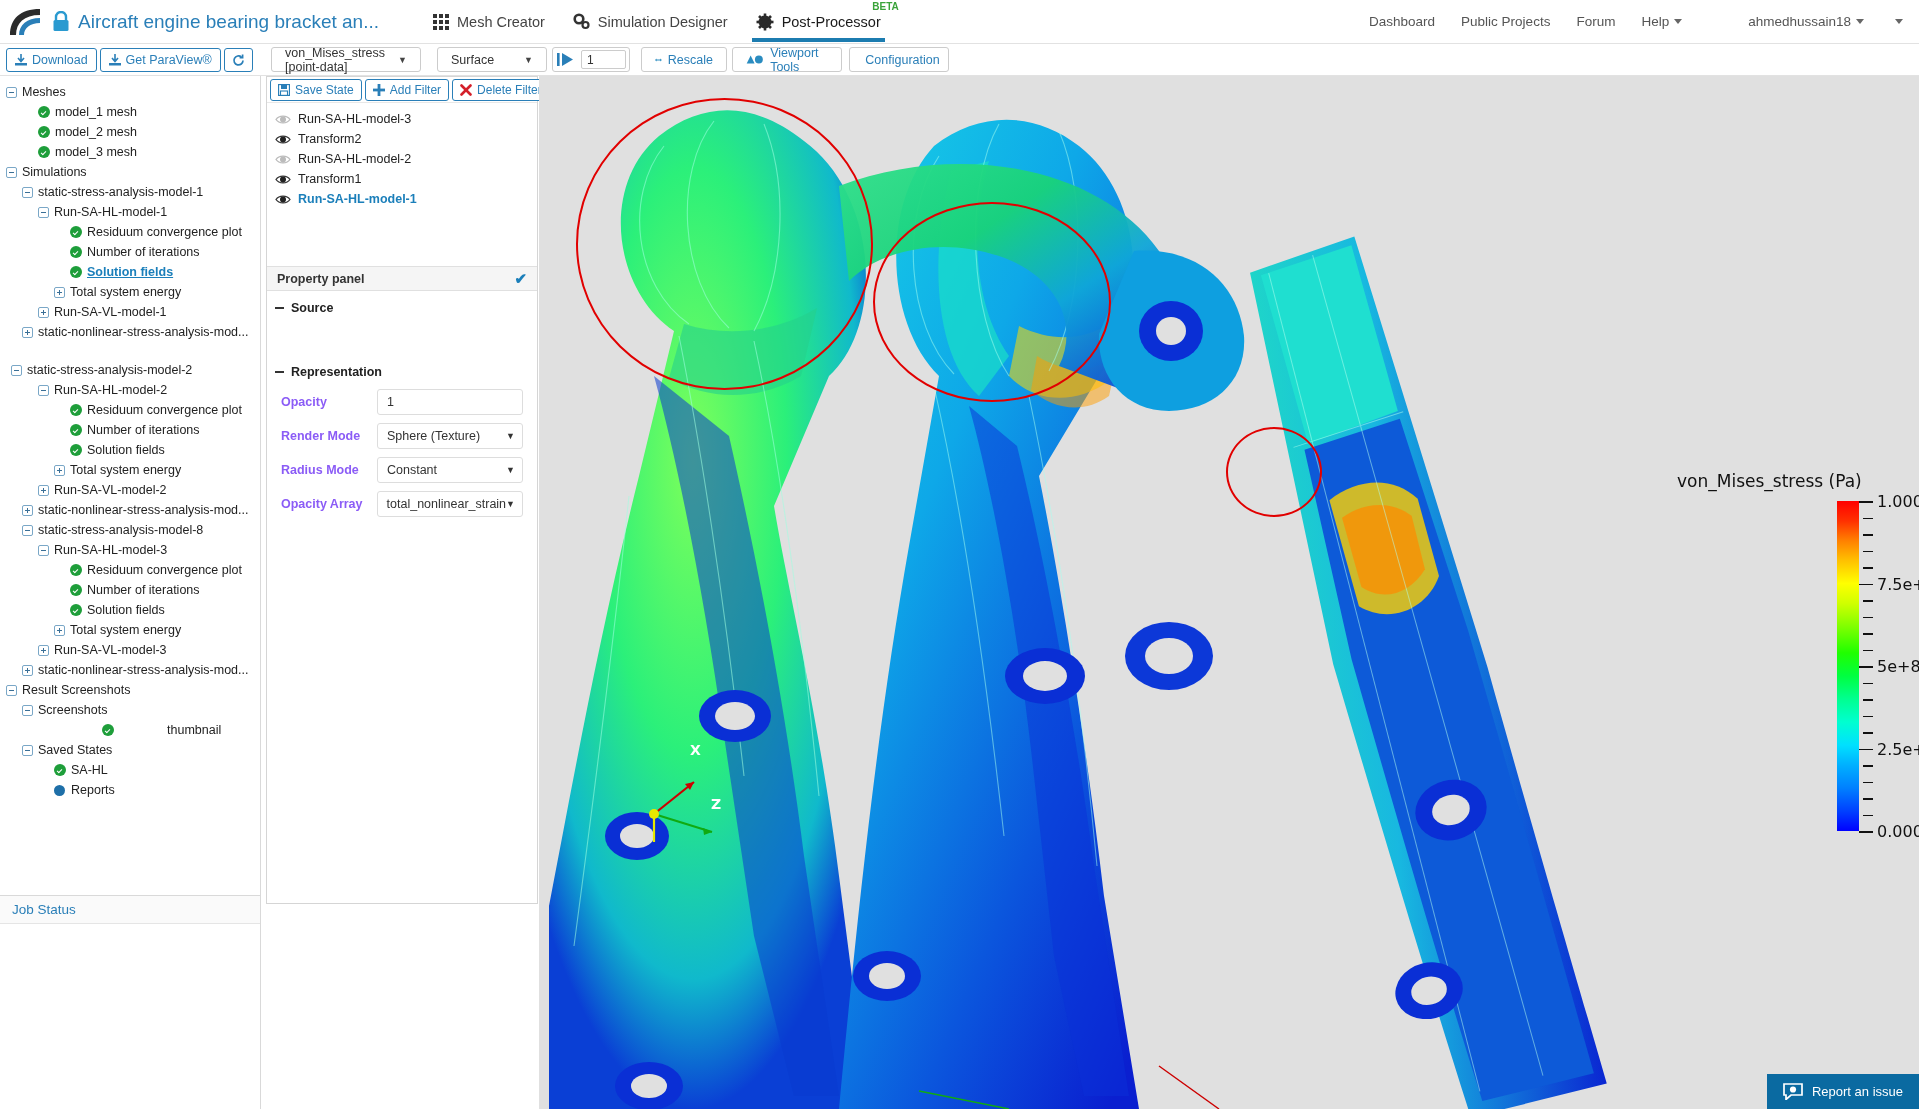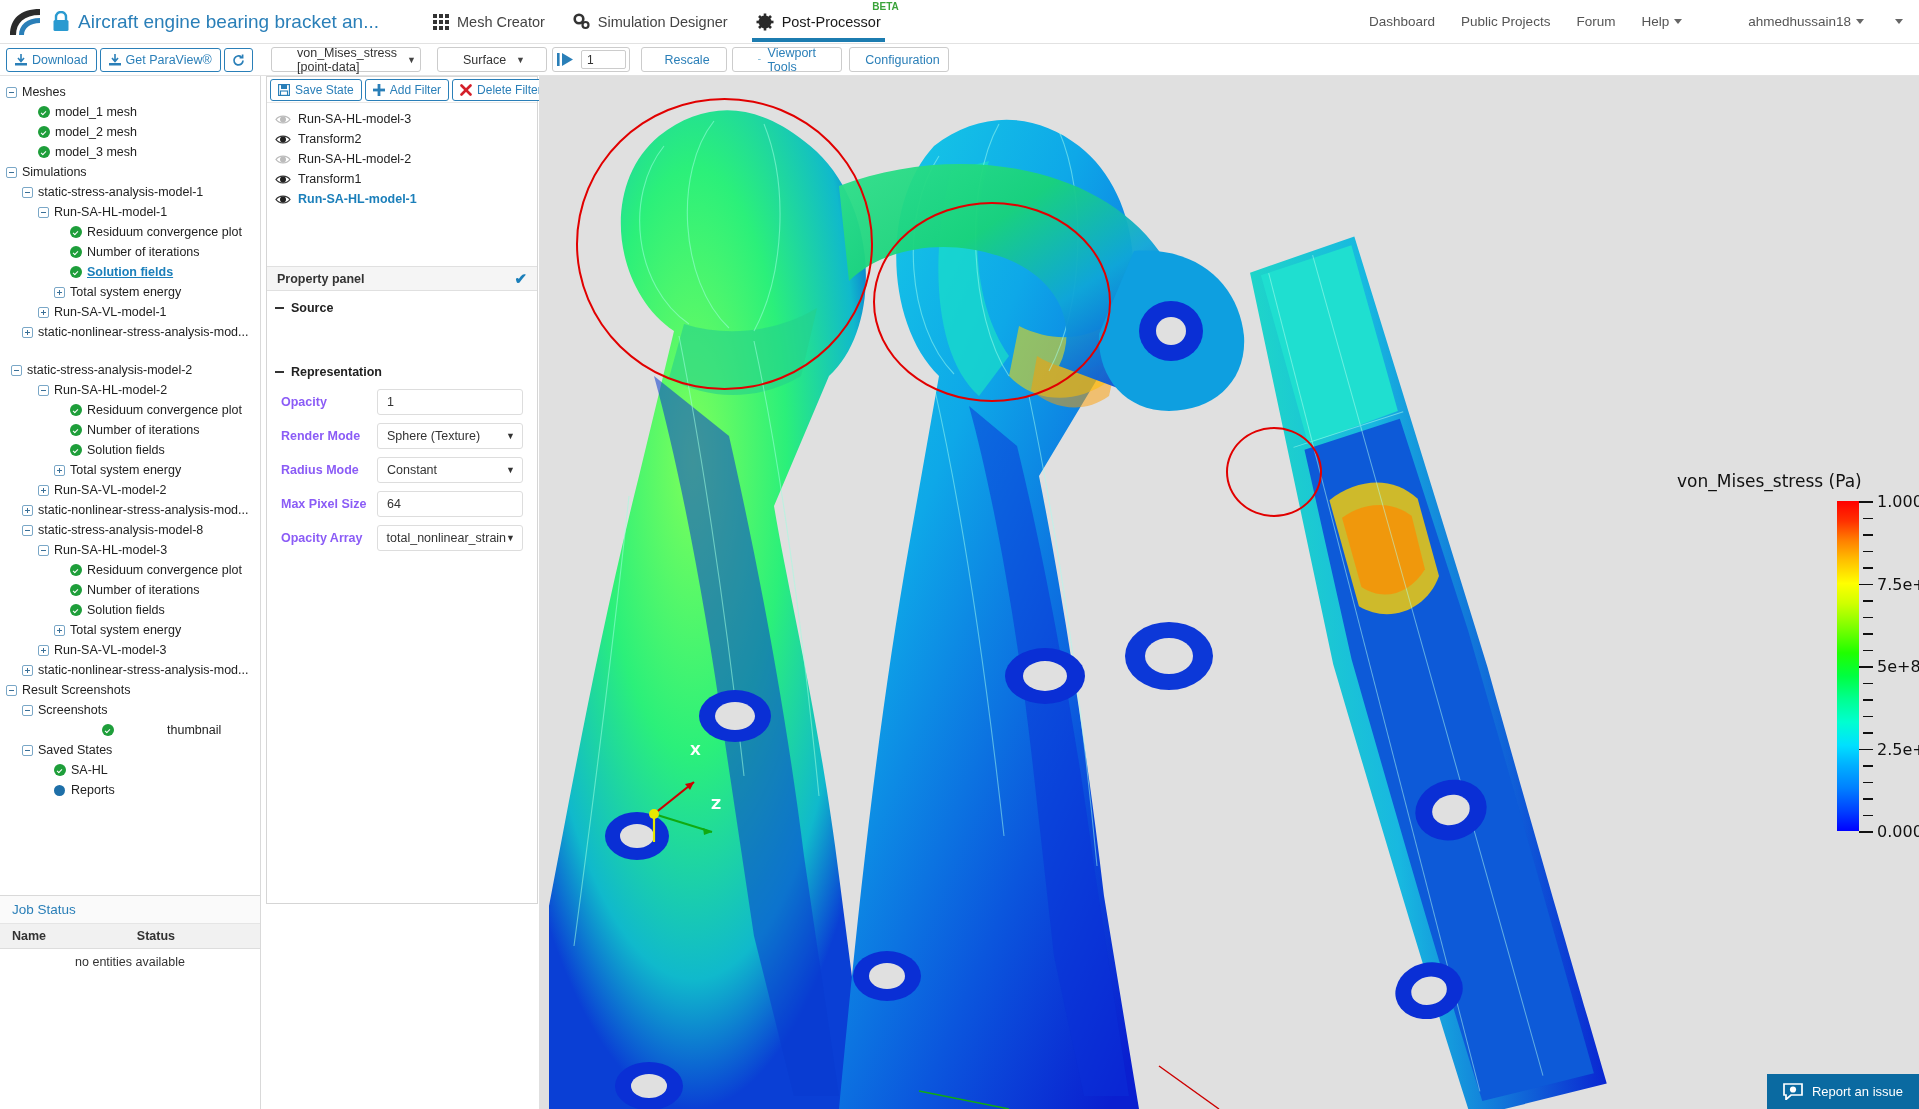--- a/index.html
+++ b/index.html
@@ -51,21 +51,21 @@
     display:inline-flex; align-items:center; gap:5px;
     border:1px solid #2a7fb8; color:#2a7fb8; background:#fff;
     font-size:12.5px; padding:3px 8px; border-radius:3px; cursor:pointer;
     white-space:nowrap; height:24px;
   }
   .dlgroup { position:absolute; left:6px; top:4px; display:flex; gap:3px; }
 
   .selbox {
     display:inline-flex; align-items:center; justify-content:space-between;
     border:1px solid #ccc; border-radius:3px; background:#fff;
-    font-size:12.5px; color:#333; height:25px; padding:0 25px; cursor:pointer;
+    font-size:12.5px; color:#333; height:25px; padding:0 13px; cursor:pointer;
   }
   .selbox .c { margin-left:10px; font-size:9px; color:#444; }
 
   
   .leftpanel {
     position:absolute; left:0; top:76px; width:261px; height:819px;
     background:#fff; border-right:1px solid #d9d9d9; overflow:hidden;
   }
   .tree { padding:6px 0 0 0; }
   .trow {
@@ -479,31 +479,20 @@
       </div>
       <div class="trow" style="padding-left: 6px; margin-left: 48px;">
         <span class="dot"></span>
         <span class="">Reports</span>
       </div>
     </div>
 </div>
 
 <div class="jobpanel">
   <div class="jobhdr">Job Status</div>
-  <table class="jobtbl">
-    <tbody>
-        <tr>
-      <th style="width:48%">Name</th>
-      <th>Status</th>
-    </tr>
-    <tr>
-      <td colspan="2">no entities available</td>
-    </tr>
-  </tbody>
-    </table>
 </div>
 
 <div class="centerpanel">
   <div class="filtbar">
     <div class="fbtn">
       <svg width="12" height="12" viewBox="0 0 12 12">
           <rect x="0.5" y="0.5" width="11" height="11" fill="none" stroke="#2a7fb8" stroke-width="1.3"></rect>
           <rect x="3" y="0.5" width="6" height="4.5" fill="#2a7fb8"></rect>
           <rect x="2.5" y="7" width="7" height="4.5" fill="none" stroke="#2a7fb8" stroke-width="1.1"></rect>
         </svg>
@@ -601,24 +590,20 @@
           <span>Sphere (Texture)</span>
           <span class="c">▼</span>
         </span>
       </div>
       <div class="proprow">
         <span class="plabel">Radius Mode</span>
         <span class="pselect">
           <span>Constant</span>
           <span class="c">▼</span>
         </span>
-      </div>
-      <div class="proprow">
-        <span class="plabel">Max Pixel Size</span>
-        <span class="pinput">64</span>
       </div>
       <div class="proprow">
         <span class="plabel">Opacity Array</span>
         <span class="pselect">
           <span>total_nonlinear_strain</span>
           <span class="c">▼</span>
         </span>
       </div>
     </div>
 </div>

